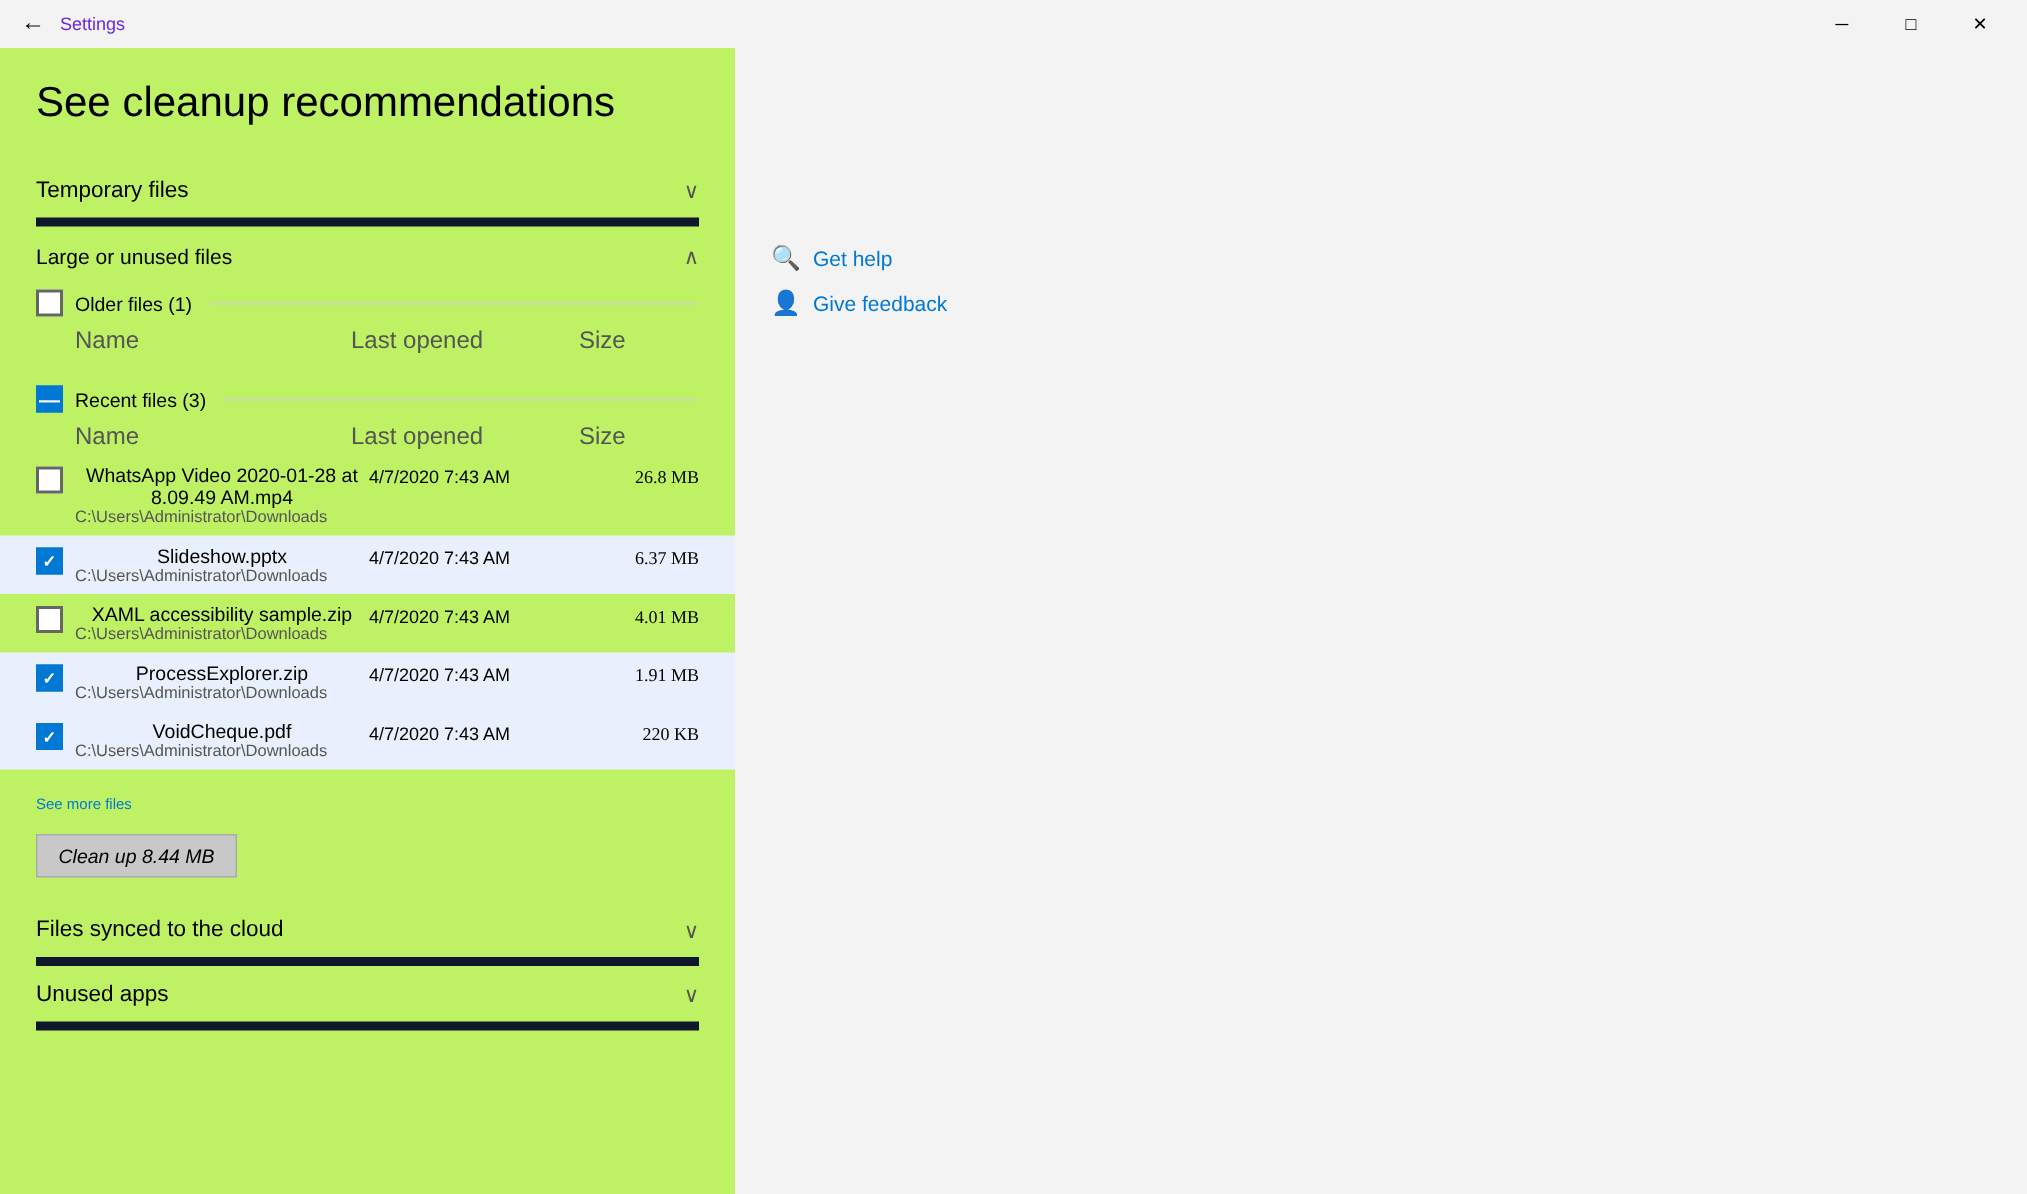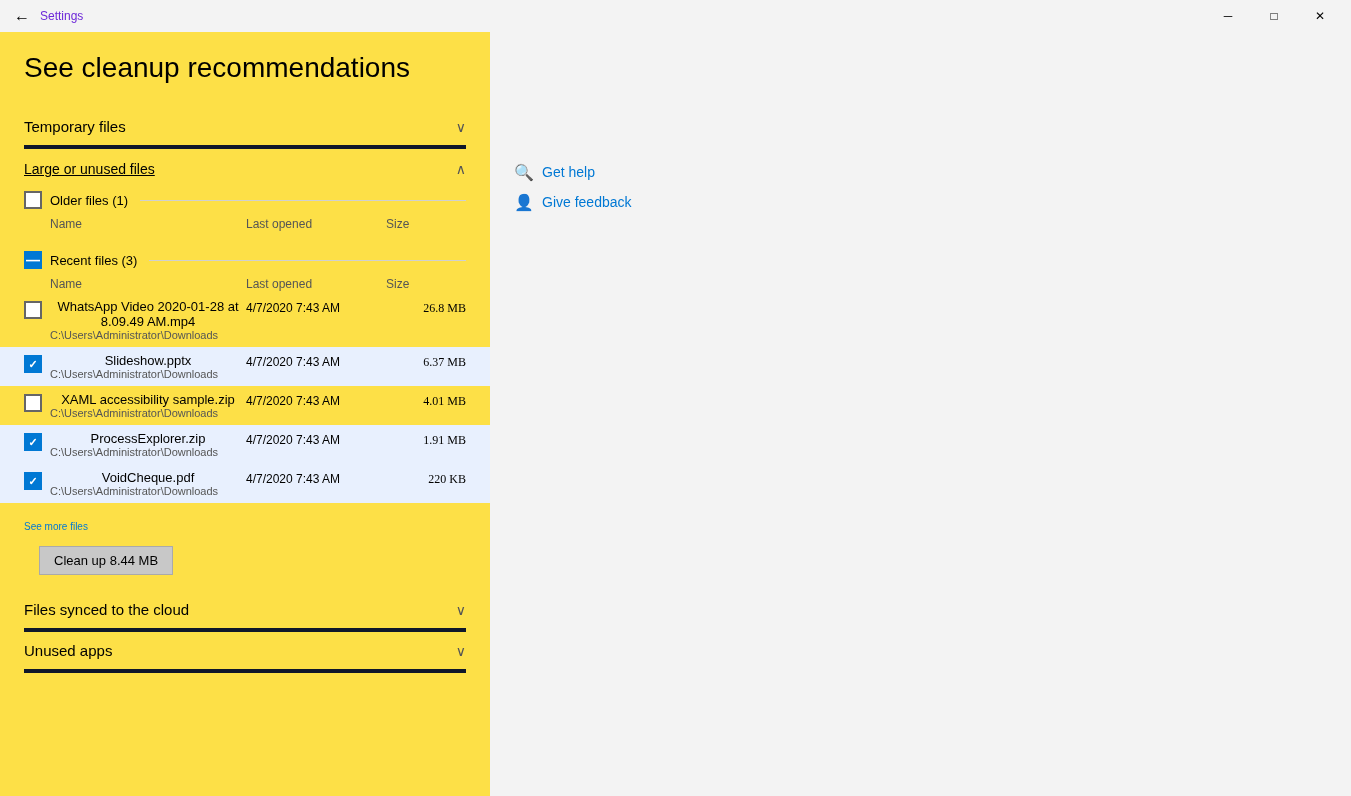--- a/index.html
+++ b/index.html
@@ -60,37 +60,37 @@
       flex: 1;
       overflow: hidden;
     }
 
     
     .left-panel {
       width: 490px;
       flex-shrink: 0;
       padding: 20px 24px;
       overflow-y: auto;
-      background: #fde047;
+      background: #bef264;
     }
 
     .page-title {
       font-size: 28px;
       font-weight: 300;
       margin-bottom: 24px;
       color: #000;
     }
 
     
     .section-header {
       display: flex;
       align-items: center;
       justify-content: space-between;
       padding: 10px 0;
-      border-bottom: 4px solid #0f172a;
+      border-bottom: 6px solid #0f172a;
       cursor: pointer;
     }
     .section-header-title {
       font-size: 15px;
       font-weight: 400;
       color: #000;
     }
     .chevron {
       font-size: 14px;
       color: #555;
@@ -100,21 +100,20 @@
     .subsection-header {
       display: flex;
       align-items: center;
       justify-content: space-between;
       padding: 12px 0 8px 0;
       cursor: pointer;
     }
     .subsection-title {
       font-size: 14px;
       font-weight: 400;
-      text-decoration: underline;
     }
 
     
     .file-group {
       margin-bottom: 12px;
     }
 
     .file-group-header {
       display: flex;
       align-items: center;
@@ -160,22 +159,23 @@
       height: 1px;
       background: #d0d0d0;
       margin-left: 4px;
     }
 
     
     .col-headers {
       display: grid;
       grid-template-columns: 1fr 140px 80px;
       padding: 2px 0 2px 26px;
-      font-size: 12px;
+      font-size: 16px;
       color: #555;
+      gap: 12px;
     }
 
     
     .no-files-msg {
       padding: 4px 0 4px 26px;
       font-size: 13px;
       color: #333;
     }
 
     
@@ -228,22 +228,23 @@
       display: inline-block;
     }
 
     
     .cleanup-btn {
       background: #c8c8c8;
       border: 1px solid #aaa;
       padding: 6px 14px;
       font-size: 13px;
       cursor: pointer;
-      margin: 8px 0 16px 15px;
+      margin: 8px 0 16px 0;
       display: inline-block;
+      font-style: italic;
     }
 
     
     .right-panel {
       flex: 1;
       padding: 20px 24px;
       background: #f3f3f3;
       display: flex;
       flex-direction: column;
     }

